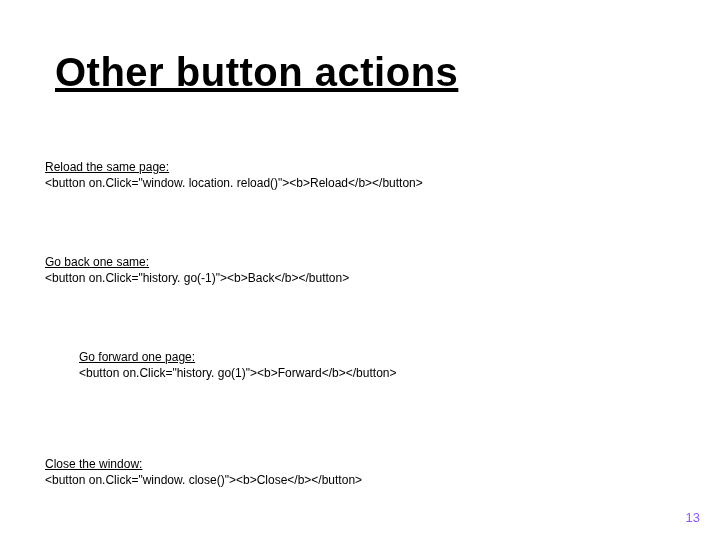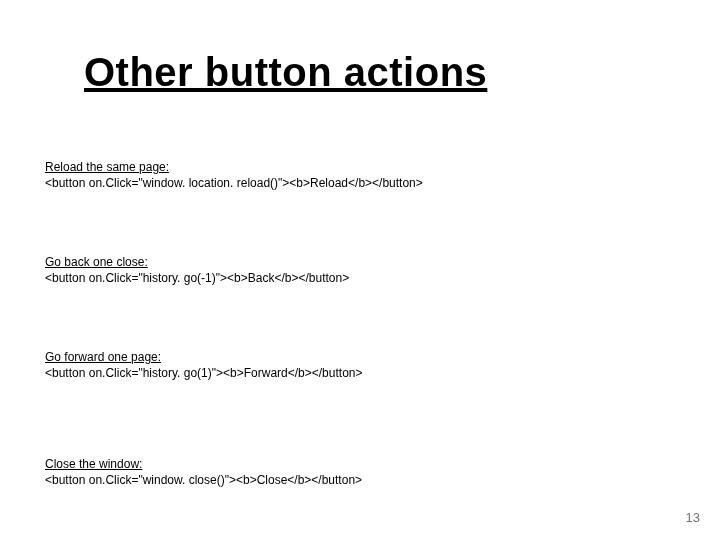--- a/index.html
+++ b/index.html
@@ -12,60 +12,59 @@
     color: #000;
   }
   .title {
     position: absolute;
     top: 50px;
     left: 55px;
     font-size: 40px;
     font-weight: bold;
     text-decoration: underline;
     letter-spacing: 0.5px;
-    margin-left: 29px;
   }
   .section {
     position: absolute;
     left: 45px;
     right: 40px;
     font-size: 12px;
     line-height: 1.3;
   }
   .section .label {
     text-decoration: underline;
   }
   .section .code {
     font-family: "Comic Sans MS", cursive, sans-serif;
   }
   .s1 { top: 160px; }
   .s2 { top: 255px; }
-  .s3 { top: 350px; }
+  .s3 { top: 350px; margin-left: 34px; }
   .s4 { top: 445px; margin-top: 12px; }
   .page-num {
     position: absolute;
     right: 20px;
     bottom: 15px;
     font-size: 13px;
     font-family: Arial, sans-serif;
-    color: #737373;
+    color: #8b5cf6;
   }
 </style>
 </head>
 <body>
 
 <div class="title">Other button actions</div>
 
 <div class="section s1">
   <span class="label">Reload the same page:</span><br>
   <span class="code">&lt;button on.Click="window. location. reload()"&gt;&lt;b&gt;Reload&lt;/b&gt;&lt;/button&gt;</span>
 </div>
 
 <div class="section s2">
-  <span class="label">Go back one close:</span><br>
+  <span class="label">Go back one same:</span><br>
   <span class="code">&lt;button on.Click="history. go(-1)"&gt;&lt;b&gt;Back&lt;/b&gt;&lt;/button&gt;</span>
 </div>
 
 <div class="section s3">
   <span class="label">Go forward one page:</span><br>
   <span class="code">&lt;button on.Click="history. go(1)"&gt;&lt;b&gt;Forward&lt;/b&gt;&lt;/button&gt;</span>
 </div>
 
 <div class="section s4">
   <span class="label">Close the window:</span><br>

